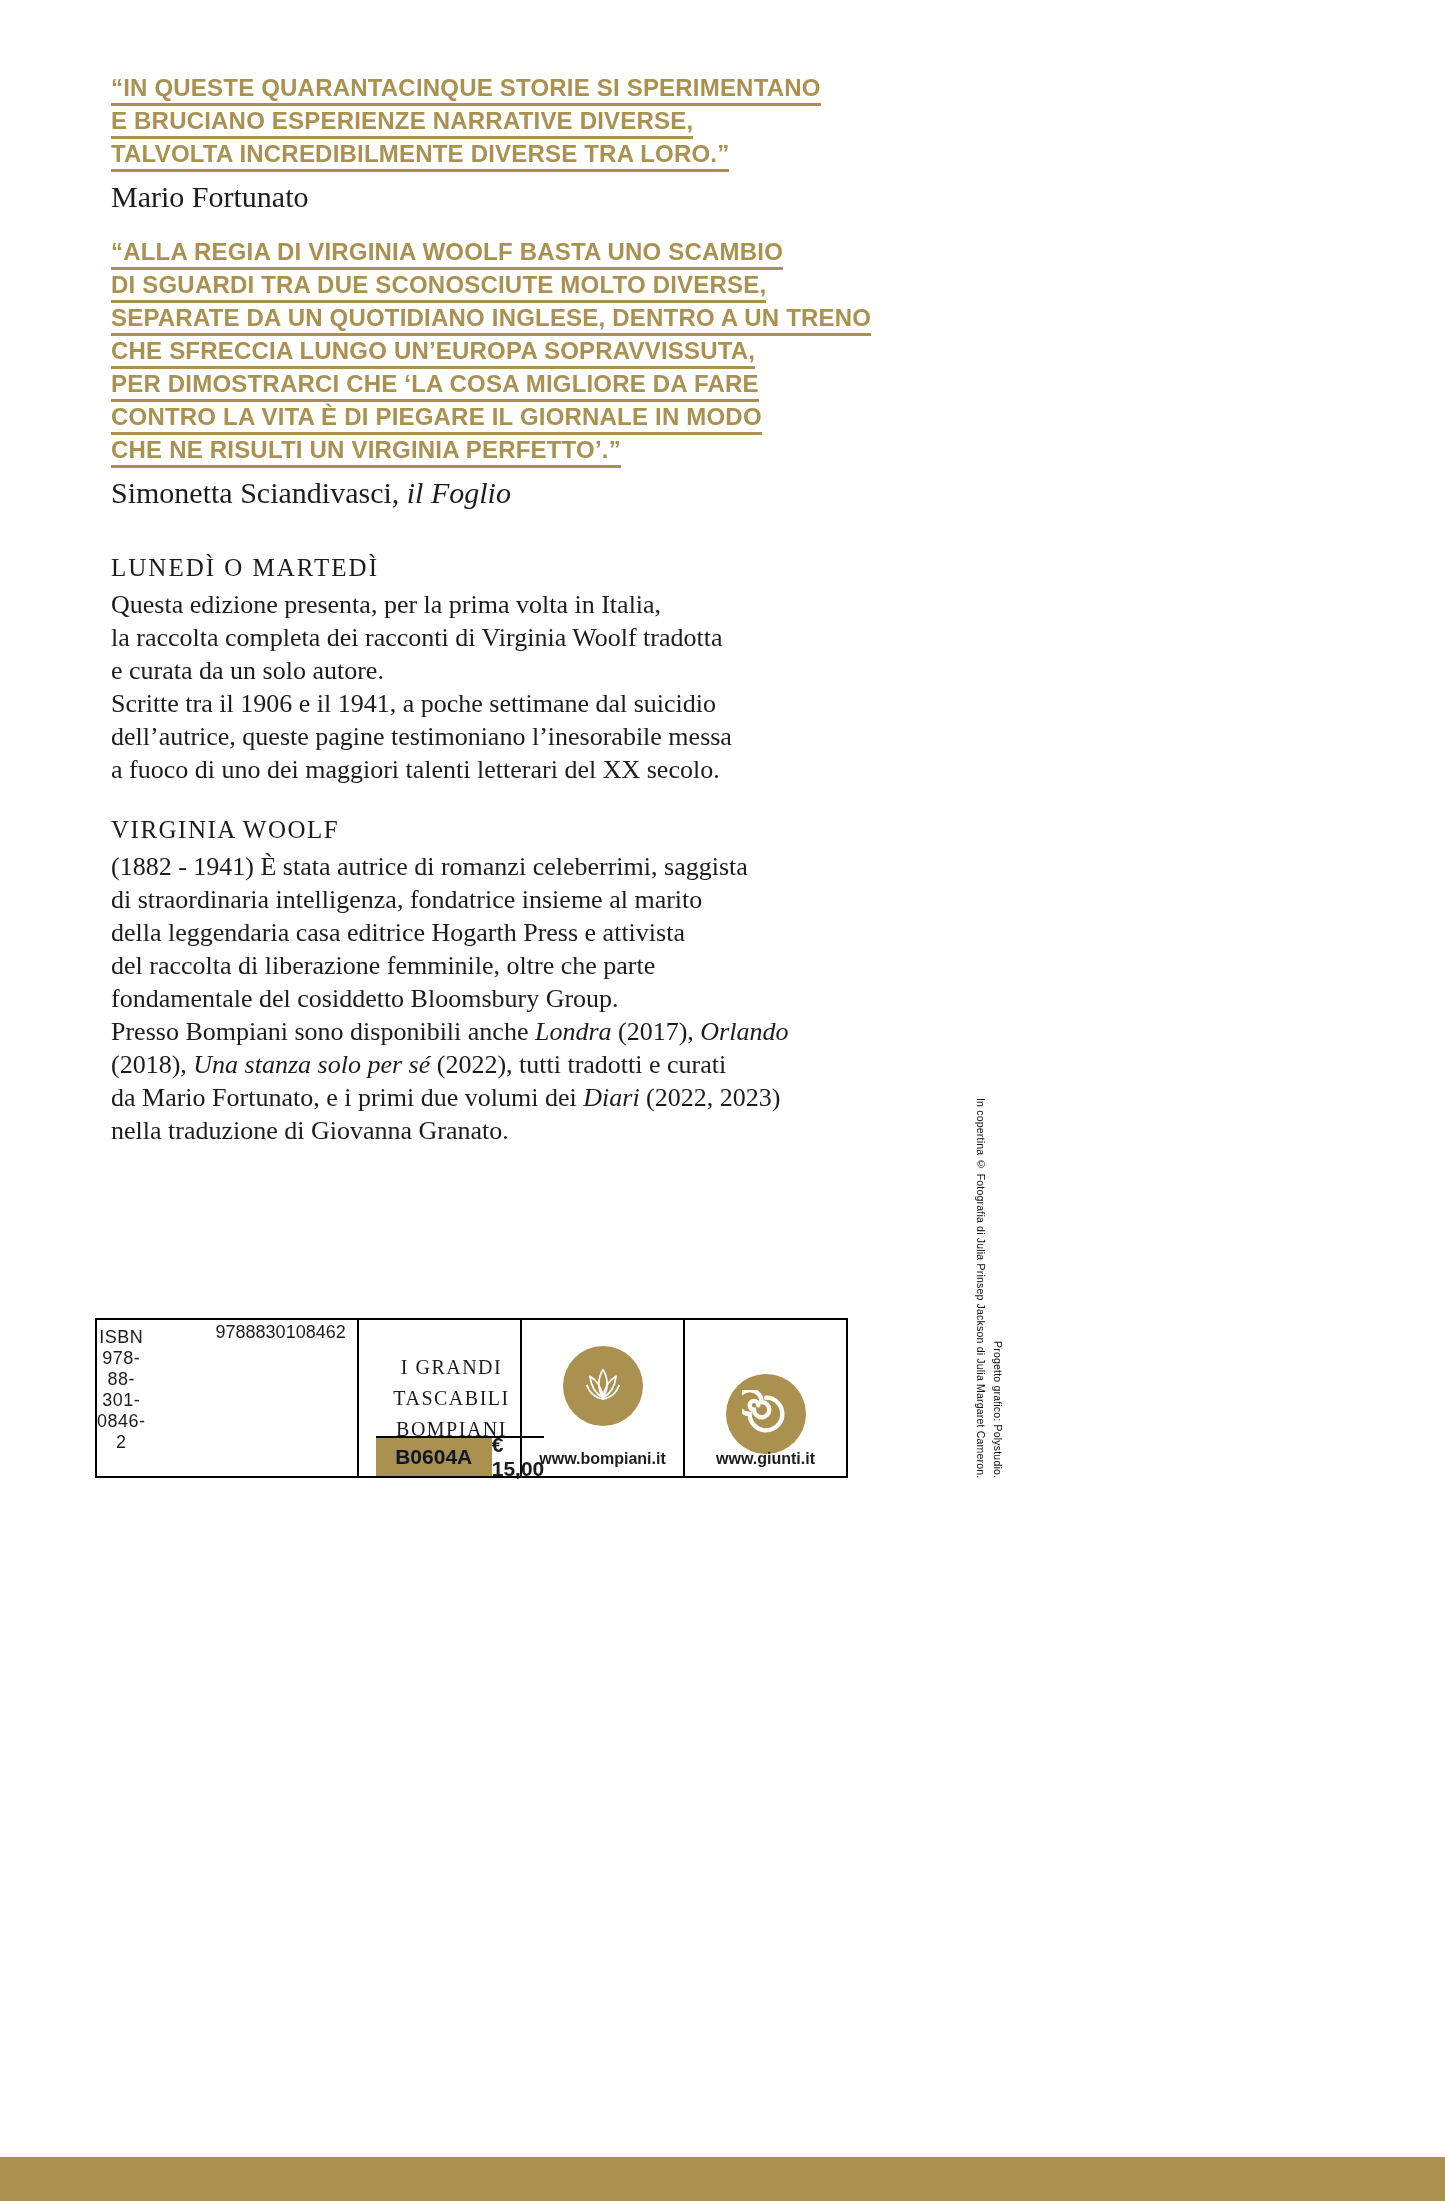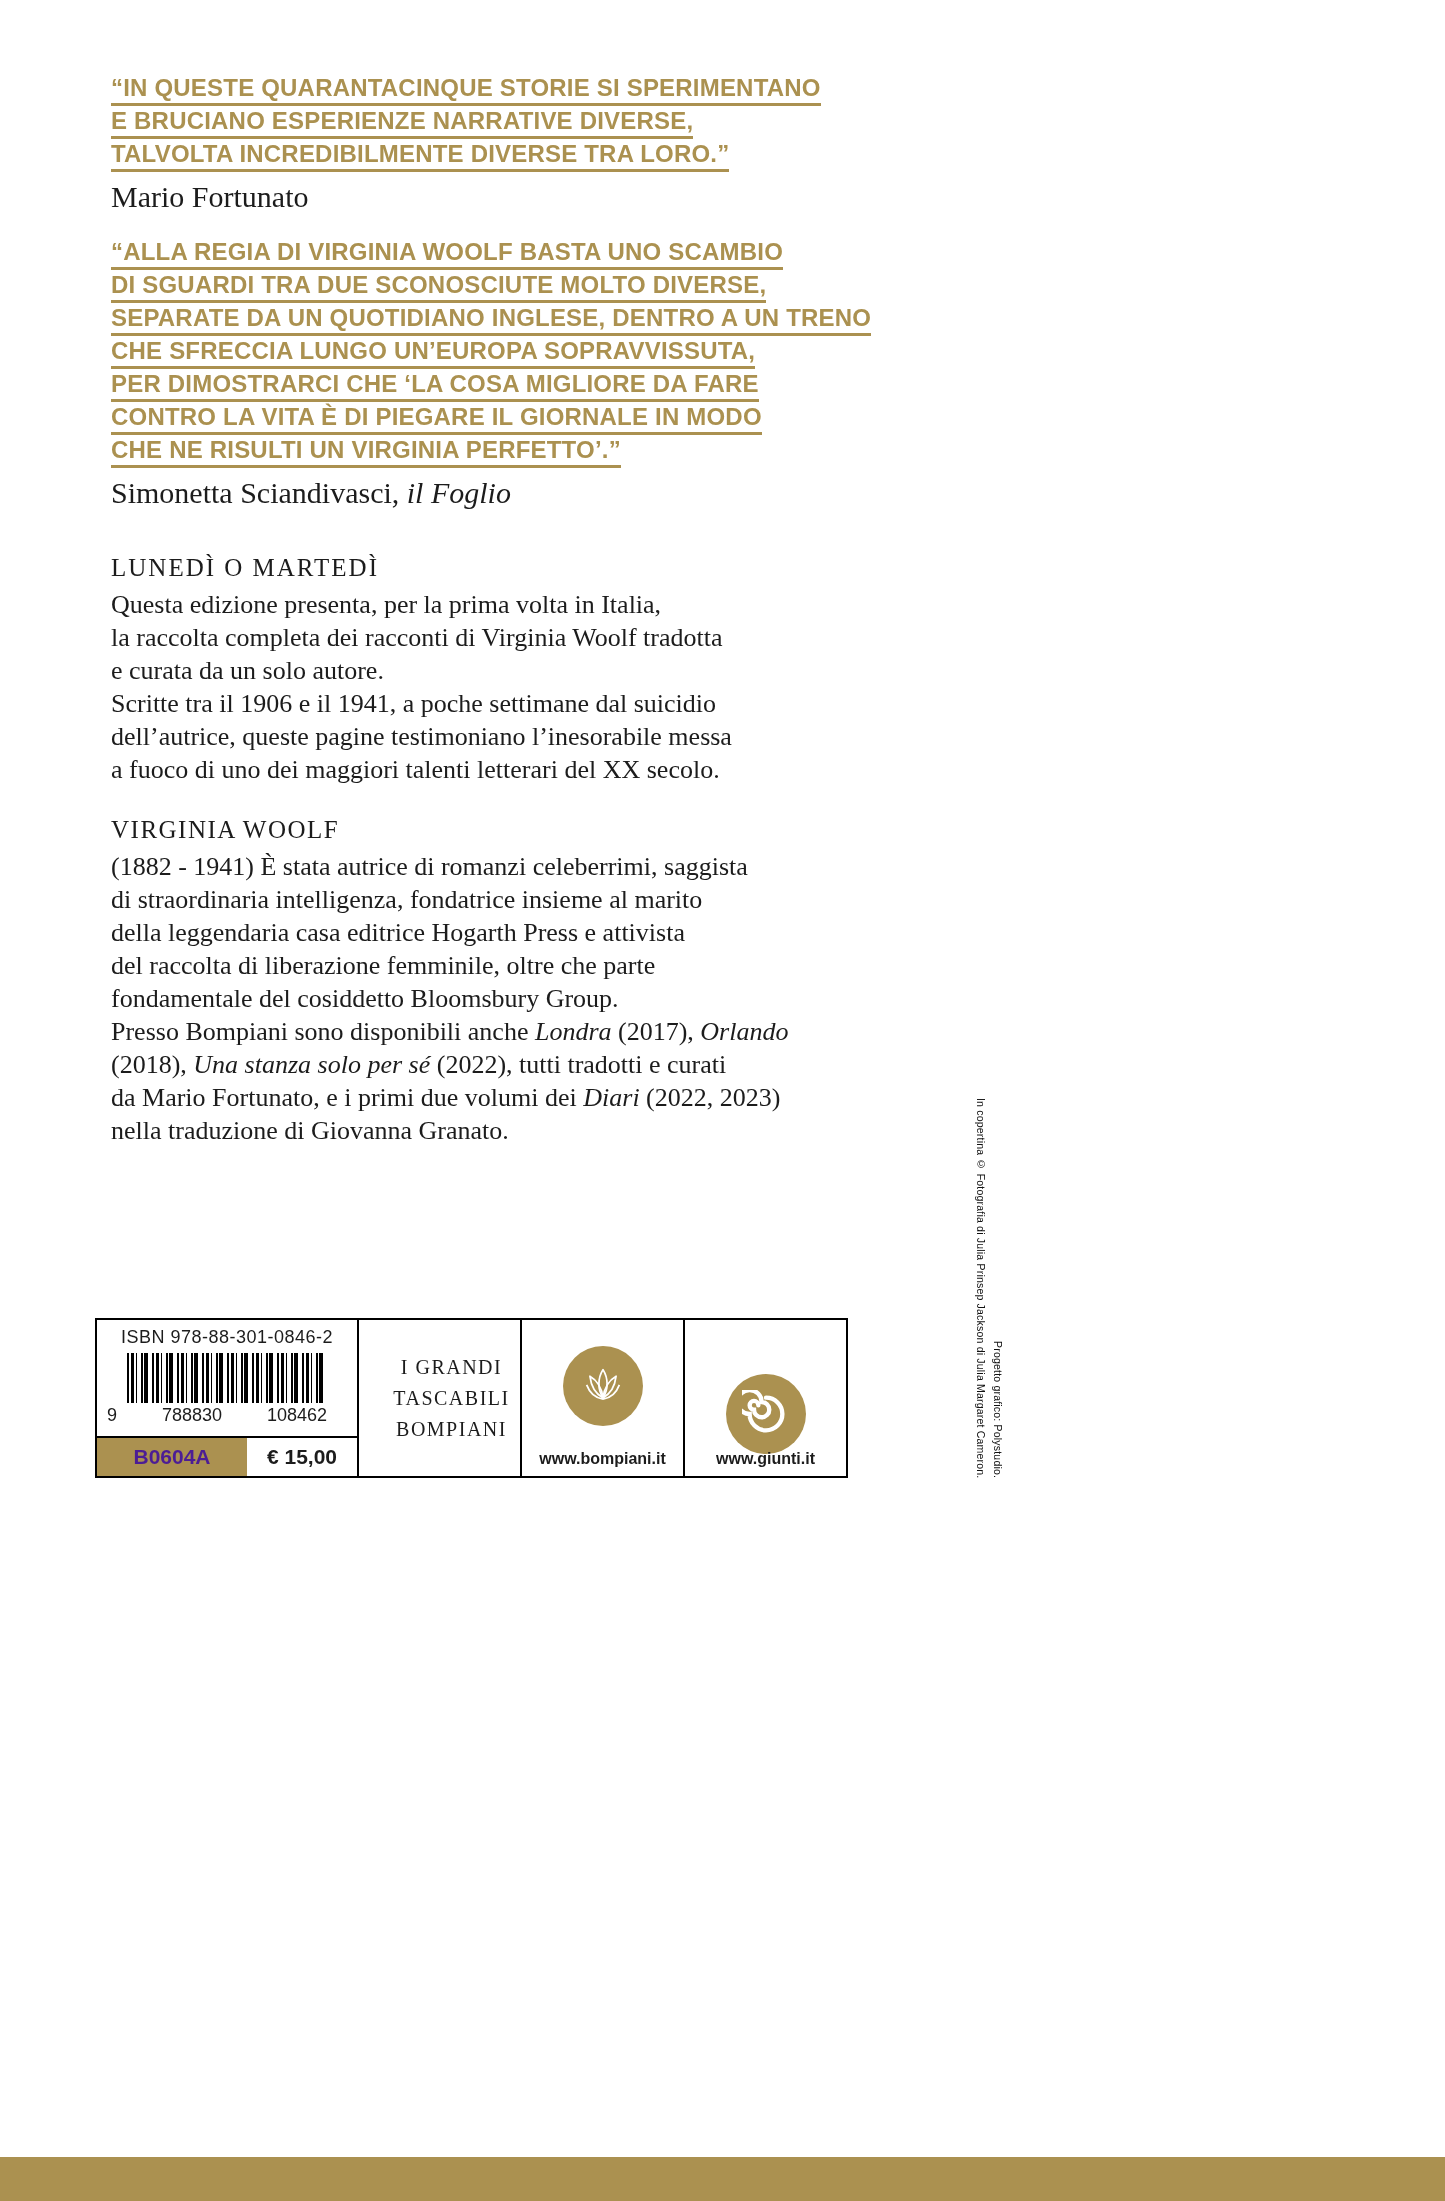--- a/index.html
+++ b/index.html
@@ -34,38 +34,38 @@
   }
   .vtext { writing-mode:vertical-rl; line-height:1.45; letter-spacing:.2px; }
 
   
   .footer-box {
     position:absolute; left:95px; top:1318px; width:753px; height:160px;
     border:2px solid #000; display:flex; background:#fff;
   }
   .fcol { border-right:2px solid #000; position:relative; }
   .fcol:last-child { border-right:none;margin-top:28px; }
-  .fcol1 { width:262px; display:flex; flex-direction:column; }
+  .fcol1 { width:262px; display:flex; flex-direction:row; }
   .fcol2, .fcol3, .fcol4 { flex:1; }
 
   .isbn { font-family:"Liberation Sans", sans-serif; font-size:18px;
           letter-spacing:.5px; text-align:center; padding-top:7px; }
   .barcode {
     height:50px; margin:5px 30px 0 30px;
     background:repeating-linear-gradient(90deg,
       #000 0 2px, #fff 2px 4px,
       #000 4px 7px, #fff 7px 9px,
       #000 9px 10px, #fff 10px 14px,
       #000 14px 16px, #fff 16px 17px,
       #000 17px 21px, #fff 21px 25px);
   }
   .ean { display:flex; justify-content:space-between; padding:2px 30px 0 10px;
          font-family:"Liberation Sans", sans-serif; font-size:18px; }
   .bottomrow { margin-top:auto; border-top:2px solid #000; height:40px; display:flex; }
-  .code-box { width:150px; background:var(--gold); color:#4c1d95;
+  .code-box { width:116px; background:var(--gold); color:#0f172a;
               font-family:"Liberation Sans", sans-serif; font-weight:700; font-size:21px;
               display:flex; align-items:center; justify-content:center; }
   .price { flex:1; display:flex; align-items:center; justify-content:center;
            font-family:"Liberation Sans", sans-serif; font-weight:700; font-size:21px; }
 
   .imprint { text-align:center; padding-top:32px; font-size:20px;
              letter-spacing:1.5px; line-height:1.55;padding-left:24px; }
 
   .logo-circle { width:80px; height:80px; border-radius:50%; background:var(--gold);
                  margin:26px auto 0 auto; display:flex; align-items:center; justify-content:center; }

